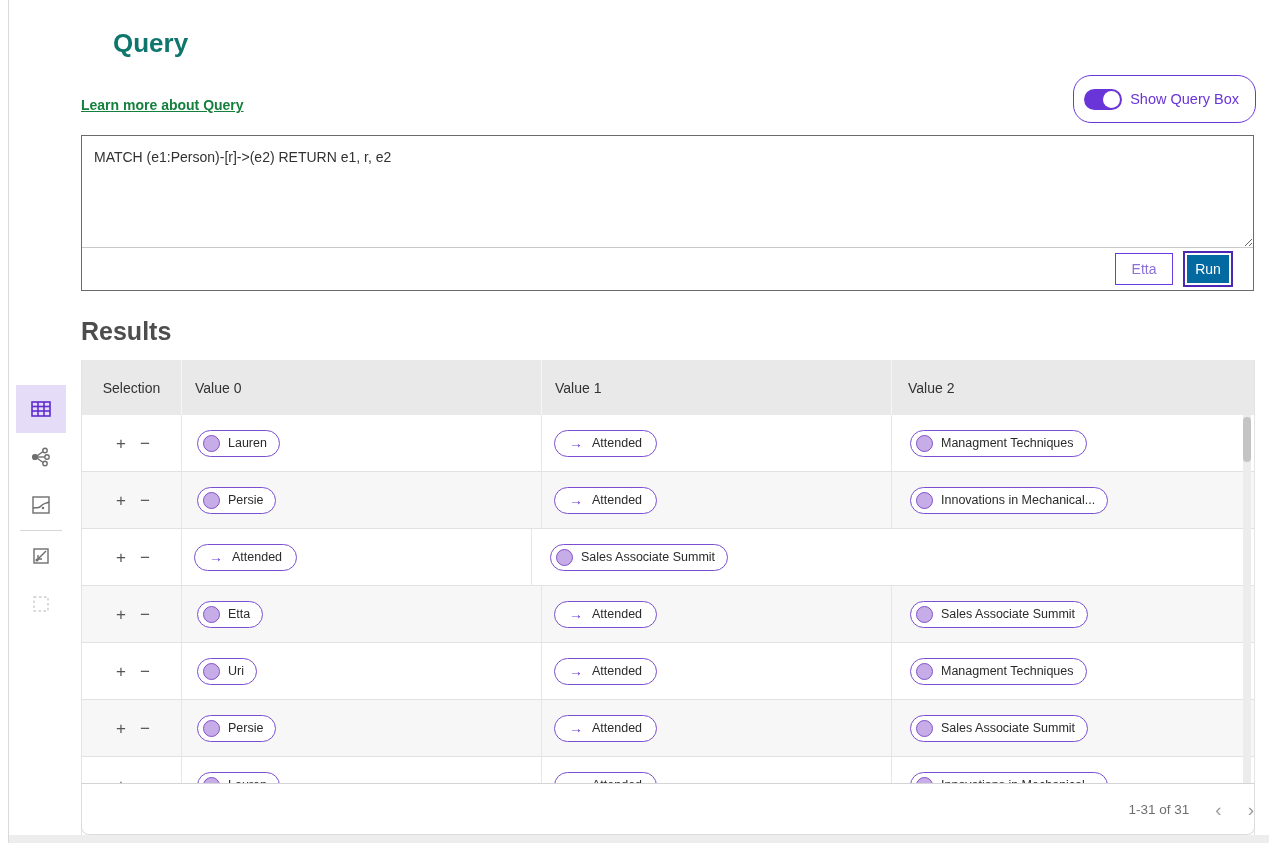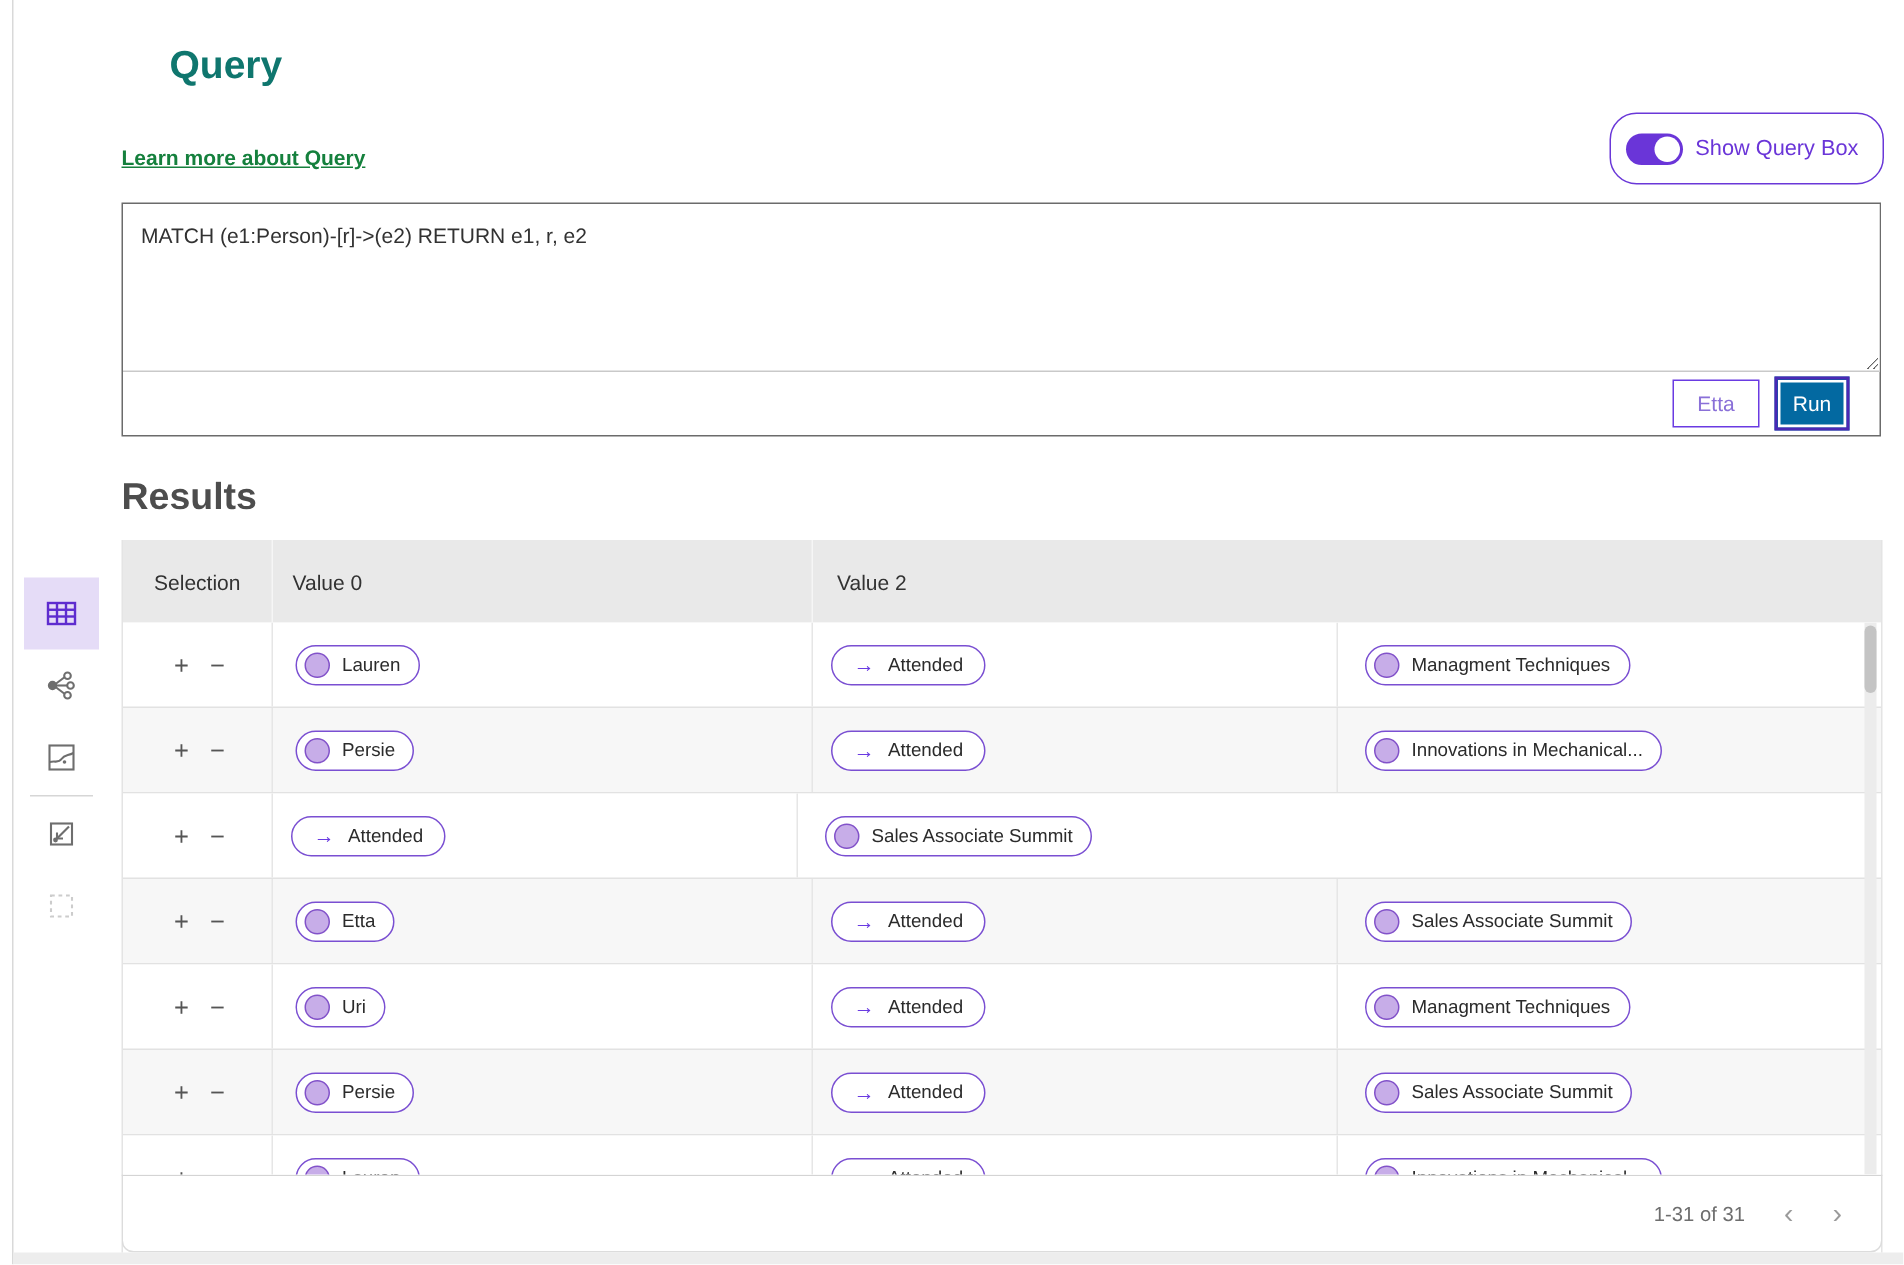--- a/index.html
+++ b/index.html
@@ -71,21 +71,21 @@
   .entity-dot { width:17px; height:17px; border-radius:50%; background:#c7ade8; border:1px solid #8252c9; }
   .rel-pill { display:inline-flex; align-items:center; gap:9px; height:27px; padding:0 14px;
     border:1px solid #7a4fd2; border-radius:14px; background:#fff; font-size:12.5px; color:#2b2b2b; cursor:pointer; }
   .rel-arrow { color:#6a3be2; font-size:14px; line-height:1; }
 
   .vscroll { position:absolute; right:3px; top:0; width:8px; height:368px; background:#ececec; }
   .vscroll-thumb { position:absolute; left:0; top:2px; width:8px; height:45px; background:#c4c4c4; border-radius:4px; }
 
   .tfoot { height:52px; border:1px solid #dcdcdc; border-top:1px solid #d4d4d4; margin:0 -1px;
     border-radius:0 0 8px 8px; background:#fff; display:flex; align-items:center; justify-content:flex-end;
-    gap:26px; padding-right:26px; }
+    gap:26px; }
   .page-range { color:#6e6e6e; font-size:13.5px; }
   .page-chev { background:none; border:none; color:#9b9b9b; font-size:19px; line-height:1; cursor:pointer;
     font-family:"Liberation Sans", sans-serif; }
 </style>
 </head>
 <body>
 
 <div id="stage">
   <div class="left-hairline"></div>
   <div class="bottom-strip"></div>
@@ -162,20 +162,21 @@
         <button class="btn-run">Run</button>
       </div>
     </div>
 
     <div class="results-title">Results</div>
 
     <div class="table-card">
       <div class="thead">
         <div class="th c-sel">Selection</div>
         <div class="th c-v0">Value 0</div>
+        <div class="th c-v1">Value 1</div>
         <div class="th c-v2">Value 2</div>
       </div>
 
       <div class="tbody">
 
         <div class="trow">
           <div class="td c-sel">
             <button class="selbtn">+</button>
             <button class="selbtn">−</button>
           </div>

